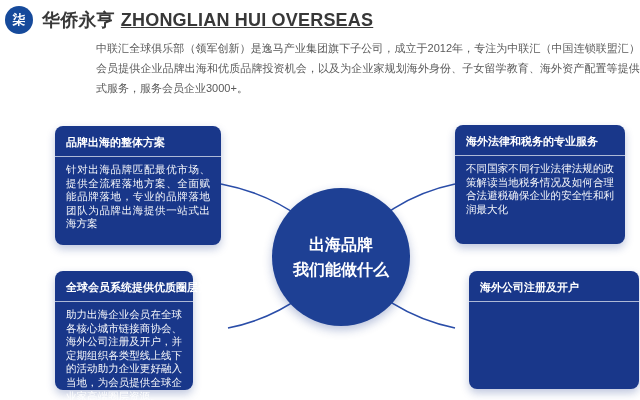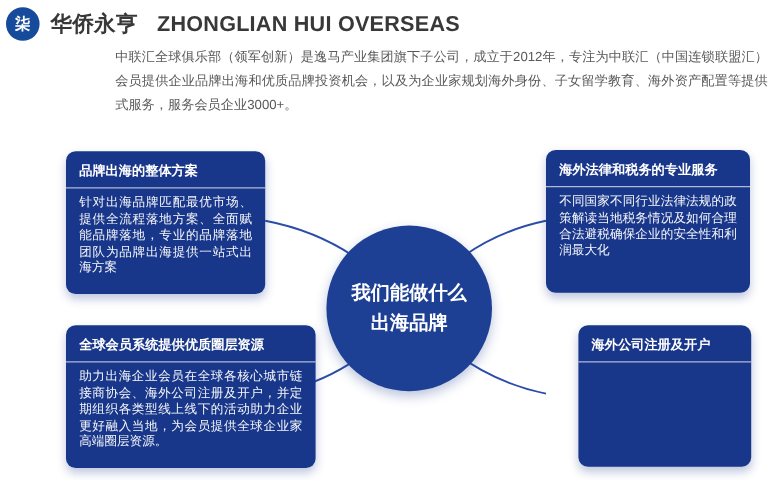--- a/index.html
+++ b/index.html
@@ -14,42 +14,42 @@
 
   
   .header { position: absolute; left: 5px; top: 6px; display: flex; align-items: center; }
   .badge {
     width: 28px; height: 28px; border-radius: 50%;
     background: #164a9b; color: #ffffff;
     display: flex; align-items: center; justify-content: center;
     font-size: 13px; font-weight: bold; flex: 0 0 auto;
   }
   .title { margin-left: 9px; font-size: 18px; font-weight: bold; color: #383838; letter-spacing: 0.2px; white-space: nowrap; }
-  .title .en { margin-left: 16px; }
+  .title .en { margin-left: 6px; text-decoration: underline; }
 
   .desc {
     position: absolute; left: 48px; top: 38px; width: 566px;
     font-size: 11px; line-height: 20px; color: #595959;
     text-align: justify;
     margin-left: 48px;
   }
 
   
   .connectors { position: absolute; left: 0; top: 0; width: 640px; height: 400px; z-index: 1; }
 
   .dbox {
     position: absolute; z-index: 2;
     background: #19378a; color: #ffffff;
     border-radius: 8px;
     box-shadow: 0 4px 8px rgba(25, 55, 138, 0.28);
   }
   .dbox-tl { left: 55px;  top: 126px; width: 166px; height: 119px; }
   .dbox-tr { left: 455px; top: 125px; width: 170px; height: 119px; }
-  .dbox-bl { left: 55px;  top: 271px; width: 208px; height: 119px; }
-  .dbox-br { left: 482px; top: 271px; width: 144px; height: 118px; }
+  .dbox-bl { left: 55px;  top: 271px; width: 138px; height: 119px; }
+  .dbox-br { left: 469px; top: 271px; width: 170px; height: 118px; }
 
   .dbox-title {
     font-size: 11px; font-weight: bold; white-space: nowrap;
     padding: 9px 11px 6px 11px;
     border-bottom: 1px solid rgba(255,255,255,0.65);
   }
   .dbox-body {
     padding: 6px 11px 6px 11px;
     font-size: 10.5px; line-height: 13.6px;
     color: rgba(255,255,255,0.96);
@@ -103,17 +103,17 @@
   <div class="dbox dbox-bl">
     <div class="dbox-title">全球会员系统提供优质圈层资源</div>
     <div class="dbox-body">助力出海企业会员在全球各核心城市链接商协会、海外公司注册及开户，并定期组织各类型线上线下的活动助力企业更好融入当地，为会员提供全球企业家高端圈层资源。</div>
   </div>
 
   <div class="dbox dbox-br">
     <div class="dbox-title">海外公司注册及开户</div>
   </div>
 
   <div class="center-circle">
+    <span>出海品牌</span>
     <span>我们能做什么</span>
-    <span>出海品牌</span>
   </div>
 
 </div>
 
 </body></html>

